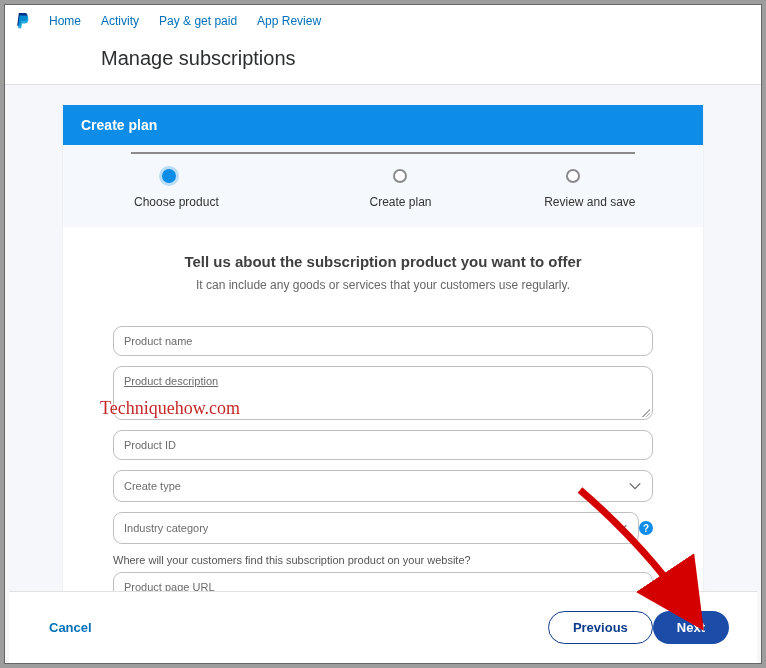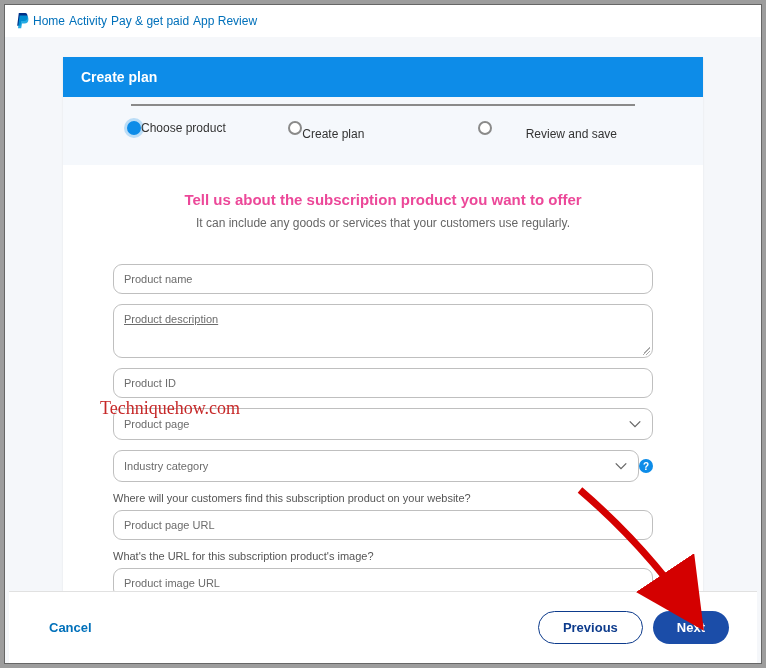--- a/index.html
+++ b/index.html
@@ -1,52 +1,52 @@
 <!DOCTYPE html>
 <html><head>
 <meta charset="utf-8">
 <style>
 * { margin: 0; padding: 0; box-sizing: border-box; font-family: -apple-system, BlinkMacSystemFont, "Segoe UI", Helvetica, Arial, sans-serif; }
 body { width: 766px; height: 668px; background: #9d9d9d; padding: 4px; position: relative; }
 .frame { width: 100%; height: 100%; background: #f5f7fa; border: 1px solid #666; overflow: hidden; position: relative; }
-.topnav { background: #fff; height: 32px; display: flex; align-items: center; padding: 0 10px; gap: 4px; font-size: 12px; }
+.topnav { background: #fff; height: 32px; display: flex; align-items: center; padding: 0 10px; gap: 20px; font-size: 12px; }
 .logo { width: 14px; height: 16px; }
 .logo svg { width: 100%; height: 100%; }
 .nav-link { color: #0070ba; cursor: pointer; }
 .page-title { font-size: 20px; color: #2c2e2f; font-weight: 400; padding: 10px 0 14px 96px; background: #fff; border-bottom: 1px solid #e1e1e1; }
 .content { padding: 20px 0 0 0; }
 .card { margin: 0 auto; width: 640px; background: #fff; box-shadow: 0 1px 2px rgba(0,0,0,.08); }
 .card-header { background: #0d8ce8; color: #fff; padding: 12px 18px; font-size: 14px; font-weight: 600; }
 .stepper { background: #f5f8fc; padding: 24px 36px 18px; position: relative; }
 .steps { display: flex; justify-content: space-between; position: relative; }
 .step-line { position: absolute; top: 7px; left: 68px; right: 68px; height: 2px; background: #8a8a8a; z-index: 1; }
-.step { display: flex; align-items: center; z-index: 2; flex: 1; }
+.step { display: flex; flex-direction: column; align-items: center; z-index: 2; flex: 1; margin-left: 35px; }
 .step:first-child { align-items: flex-start; }
 .step:last-child { align-items: center; }
 .step-dot { width: 14px; height: 14px; border-radius: 50%; background: #fff; border: 2px solid #8a8a8a; margin-bottom: 12px; }
 .step.active .step-dot { border-color: #0d8ce8; background: #0d8ce8; box-shadow: 0 0 0 3px rgba(13,140,232,.25); }
 .step-label { font-size: 12px; color: #333; }
 .step:first-child .step-dot { margin-left: 28px; }
 .step:last-child .step-dot { margin-right: 34px; }
 .form-area { padding: 26px 50px 20px; }
-.form-title { text-align: center; font-size: 15px; font-weight: 600; color: #ec4899; margin-bottom: 8px; }
+.form-title { text-align: center; font-size: 15px; font-weight: 600; color: #404040; margin-bottom: 8px; }
 .form-sub { text-align: center; font-size: 12px; color: #666; margin-bottom: 34px; }
 .field { border: 1px solid #bfbfbf; border-radius: 9px; padding: 8px 10px; margin-bottom: 10px; font-size: 11px; color: #6c6c6c; width: 100%; cursor: text; background: #fff; position: relative; }
 .field.textarea { height: 54px; resize: both; text-decoration: underline; }
 .resize-handle { position: absolute; right: 2px; bottom: 2px; width: 8px; height: 8px; background: linear-gradient(135deg, transparent 0%, transparent 50%, #aaa 50%, #aaa 60%, transparent 60%, transparent 70%, #aaa 70%, #aaa 80%, transparent 80%); }
 .field.select { display: flex; justify-content: space-between; align-items: center; cursor: pointer; }
 .chevron { width: 14px; height: 14px; }
 .helper-text { font-size: 11px; color: #555; margin: 8px 0 6px; }
 .select-row { display: flex; align-items: center; }
 .select-row .field { flex: 1; margin-bottom: 0; }
 .info-icon { width: 14px; height: 14px; border-radius: 50%; background: #0d8ce8; color: #fff; font-size: 10px; display: flex; align-items: center; justify-content: center; cursor: pointer; font-weight: bold; }
 .select-block { margin-bottom: 10px; }
 .footer { position: absolute; bottom: 0; left: 4px; right: 4px; height: 72px; background: #fff; border-top: 1px solid #e1e1e1; display: flex; align-items: center; justify-content: space-between; padding: 0 28px 0 40px; }
 .cancel-link { color: #0070ba; font-size: 13px; cursor: pointer; font-weight: 600; }
-.btn-group { display: flex; gap: 10px; }
+.btn-group { display: flex; }
 .btn { border-radius: 22px; padding: 8px 24px; font-size: 13px; font-weight: 600; cursor: pointer; border: none; }
 .btn-outline { background: #fff; color: #0d3b8c; border: 1.5px solid #0d3b8c; }
 .btn-primary { background: #1b4da8; color: #fff; }
 .watermark { position: absolute; left: 100px; top: 398px; color: #c62828; font-size: 18px; font-family: Georgia, serif; z-index: 100; pointer-events: none; }
 .arrow-overlay { position: absolute; z-index: 101; pointer-events: none; }
 </style>
 </head>
 <body>
 
 <div class="frame">
@@ -57,20 +57,21 @@
           <path d="M4 0 L12 0 Q15 0 15 5 Q15 10 10 10 L7 10 L6 16 L2 16 Z" fill="#003087"></path>
           <path d="M5 3 L13 3 Q16 3 16 8 Q16 13 11 13 L8 13 L7 19 L3 19 Z" fill="#009cde" opacity="0.85"></path>
         </svg>
     </div>
     <span class="nav-link">Home</span>
     <span class="nav-link">Activity</span>
     <span class="nav-link">Pay &amp; get paid</span>
     <span class="nav-link">App Review</span>
   </div>
 
+  <div class="page-title">Manage subscriptions</div>
 
   <div class="content">
     <div class="card">
       <div class="card-header">Create plan</div>
 
       <div class="stepper">
         <div class="step-line"></div>
         <div class="steps">
           <div class="step active">
             <div class="step-dot"></div>
@@ -91,21 +92,21 @@
         <div class="form-title">Tell us about the subscription product you want to offer</div>
         <div class="form-sub">It can include any goods or services that your customers use regularly.</div>
 
         <div class="field">Product name</div>
         <div class="field textarea">
           <span>Product description</span>
           <div class="resize-handle"></div>
         </div>
         <div class="field">Product ID</div>
         <div class="field select">
-          <span>Product page</span>
+          <span>Create type</span>
           <svg class="chevron" viewBox="0 0 16 16">
               <path d="M2 5 L8 11 L14 5" stroke="#666" stroke-width="1.5" fill="none"></path>
             </svg>
         </div>
 
         <div class="select-block">
           <div class="select-row">
             <div class="field select">
               <span>Industry category</span>
               <svg class="chevron" viewBox="0 0 16 16">

